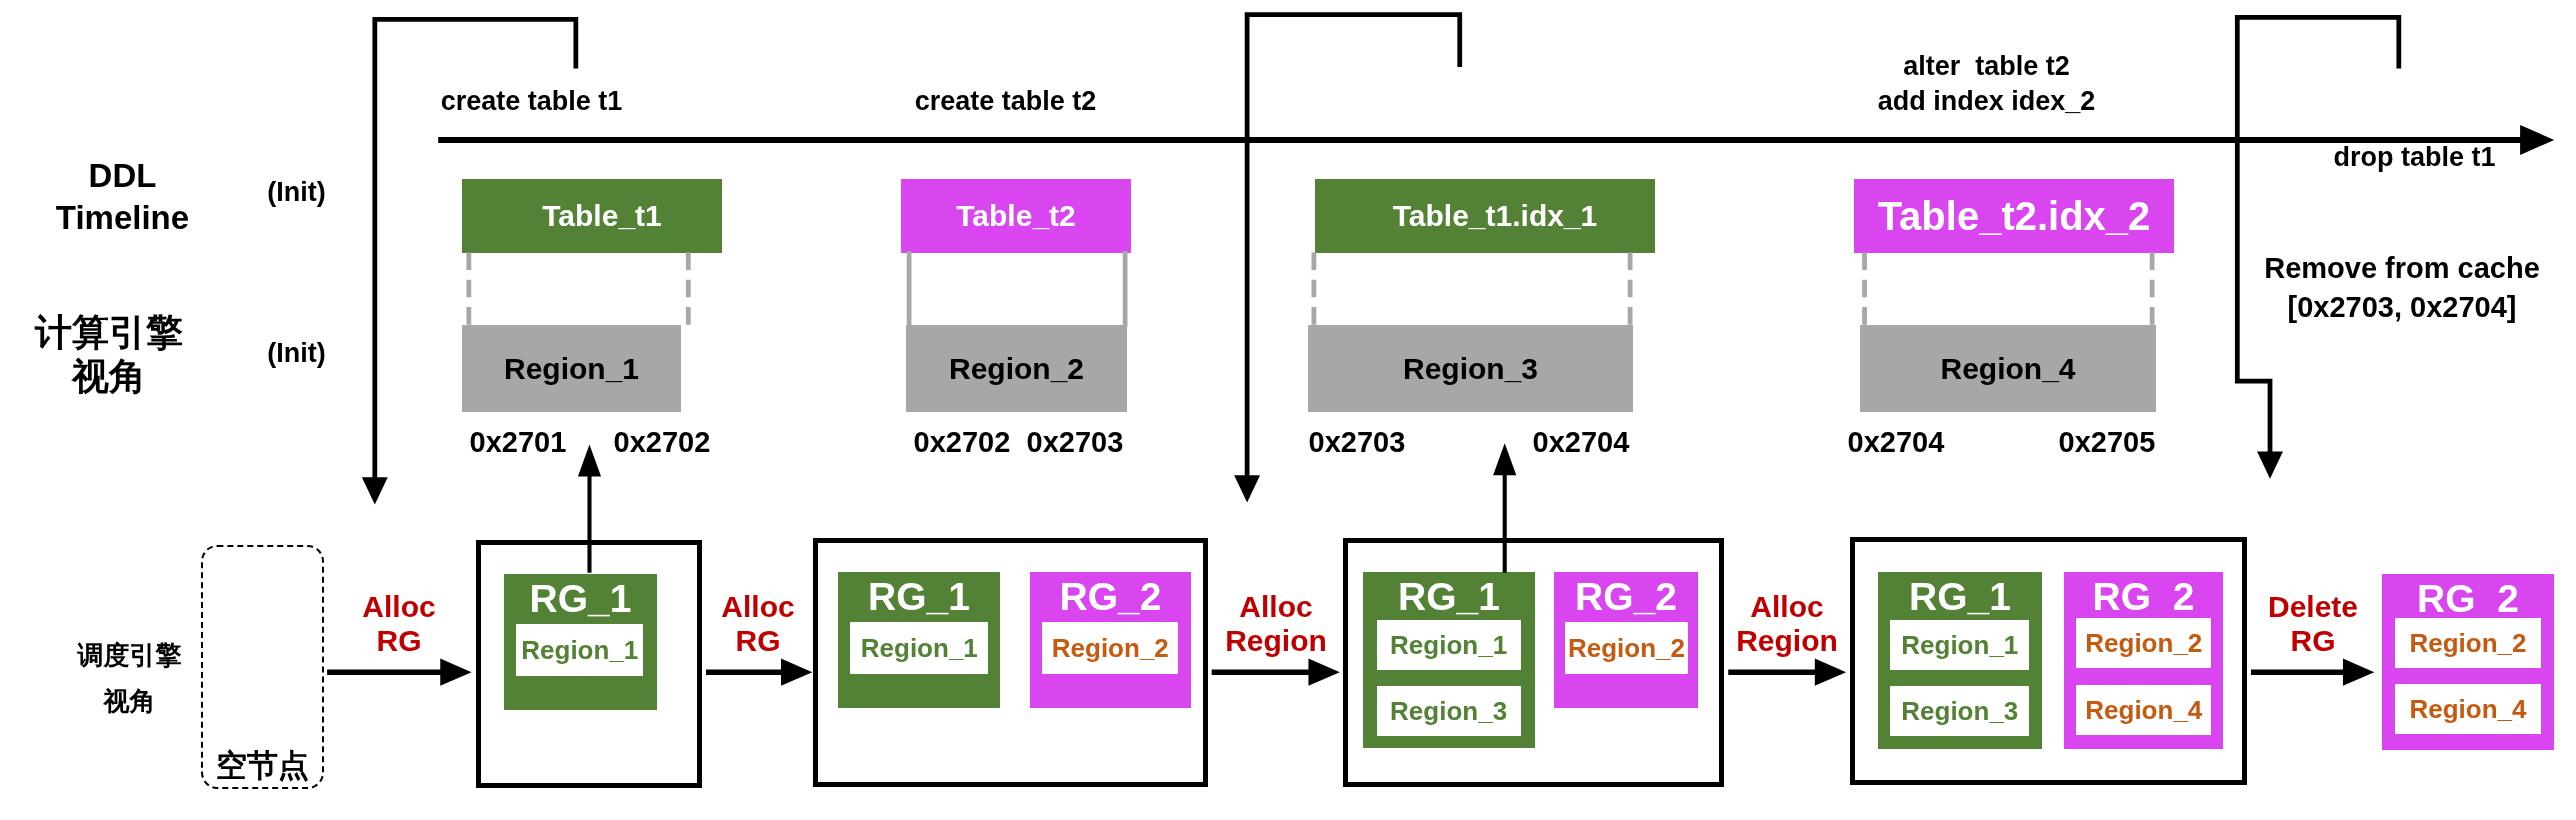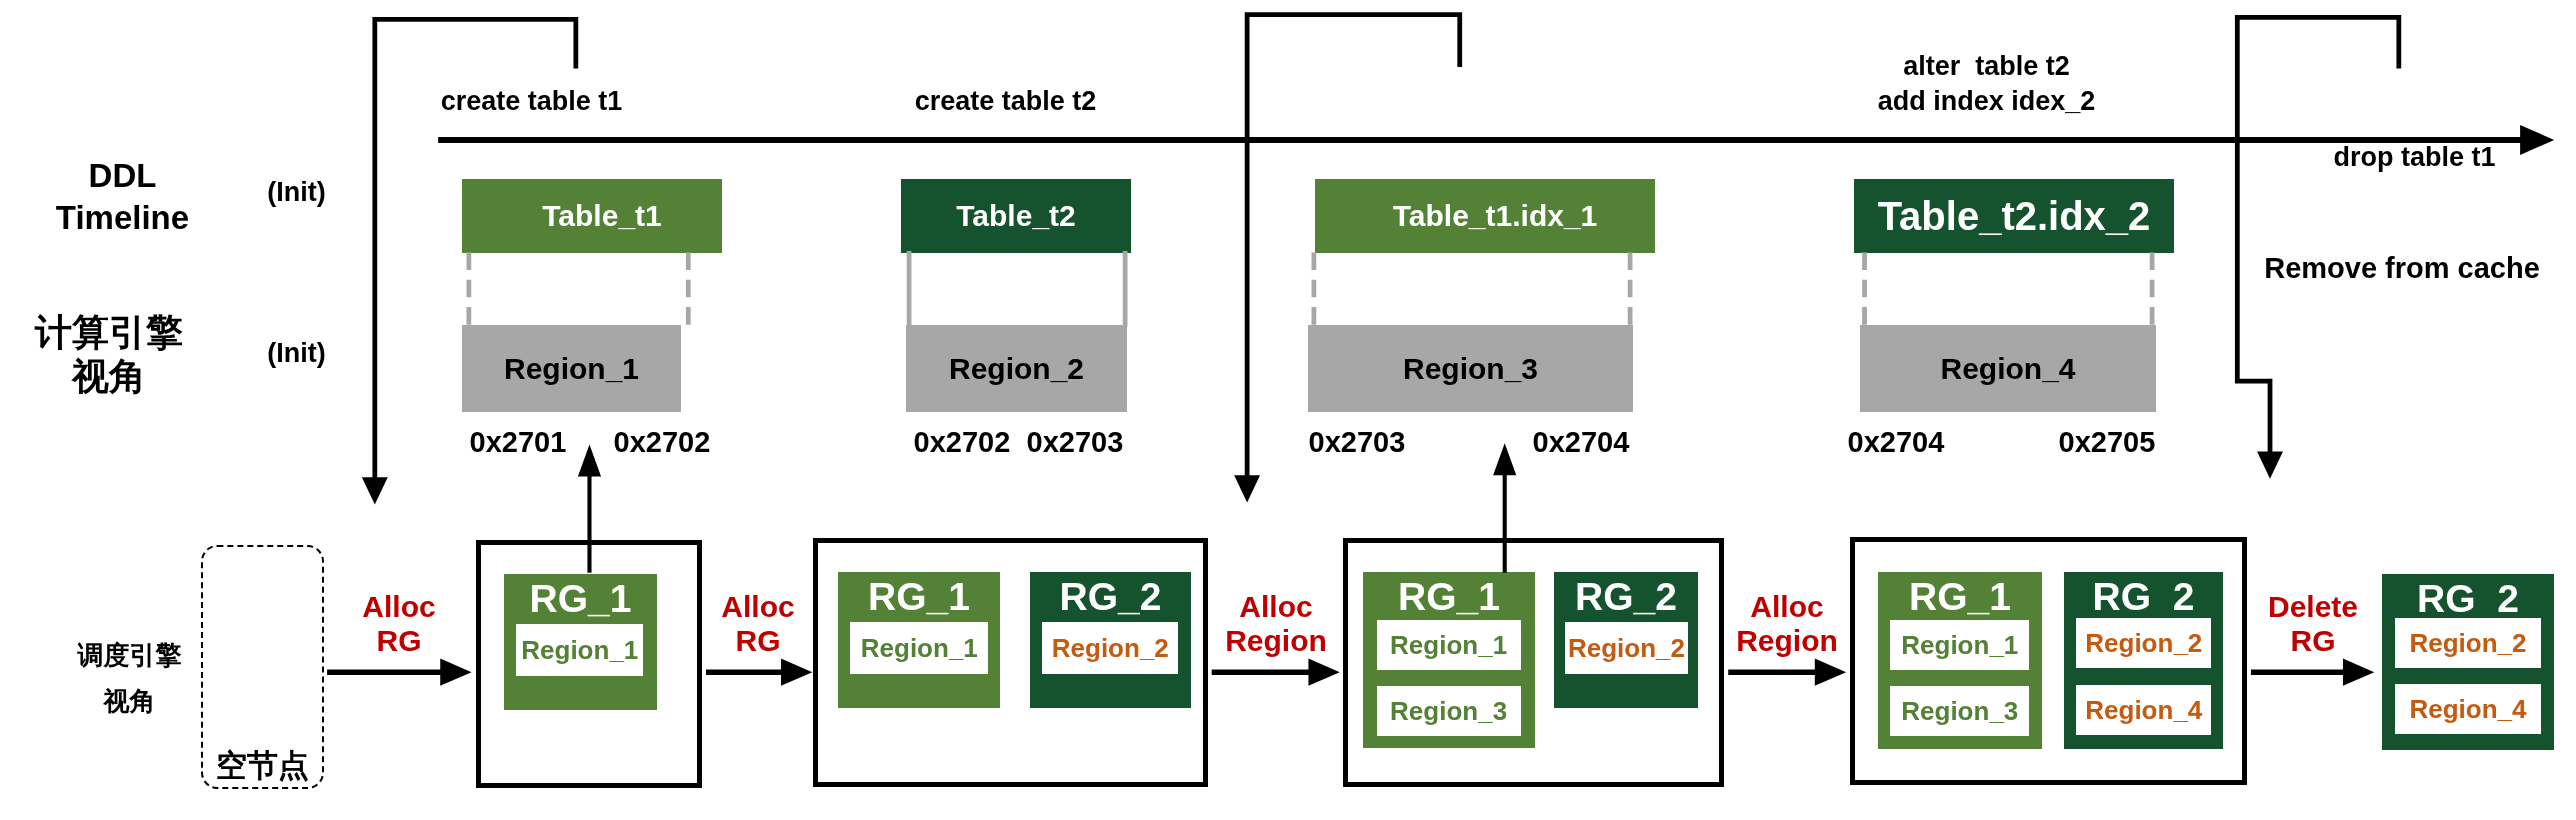--- a/index.html
+++ b/index.html
@@ -12,21 +12,21 @@
   .tablebox{position:absolute;display:flex;align-items:center;justify-content:center;
             color:#fff;white-space:pre;}
   .regionbox{position:absolute;display:flex;align-items:center;justify-content:center;
              background:#A7A7A7;color:#000;white-space:pre;}
   .nodebox{position:absolute;background:#fff;border:5.5px solid #000;box-sizing:border-box;}
   .rg{position:absolute;box-sizing:border-box;}
   .rg .hdr{position:absolute;left:0;right:0;top:4.1px;height:42px;display:flex;
            align-items:center;justify-content:center;color:#fff;font-size:39px;white-space:pre;}
   .inset{position:absolute;background:#fff;display:flex;align-items:center;justify-content:center;
          font-size:26px;white-space:pre;}
-  .green-bg{background:#538135;padding-left:20px;} .orange-bg{background:#14532d;}
+  .green-bg{background:#538135;padding-left:20px;} .orange-bg{background:#d946ef;}
   .green-t{color:#538135;} .orange-t{color:#C55A11;}
   .red{color:#C00000;}
   .dashedbox{position:absolute;border:2.7px dashed #000;border-radius:16.4px;box-sizing:border-box;
              display:flex;align-items:flex-end;justify-content:center;}
   svg.overlay{position:absolute;left:0;top:0;pointer-events:none;}
 </style>
 </head>
 <body>
 
 <div class="canvas">
@@ -68,20 +68,21 @@
   <div class="t" style="left:594px;top:427px;width:136px;height:31px;font-size:29px;">0x2702</div>
   <div class="t" style="left:894px;top:427px;width:136px;height:31px;font-size:29px;">0x2702</div>
   <div class="t" style="left:1007px;top:427px;width:136px;height:31px;font-size:29px;">0x2703</div>
   <div class="t" style="left:1289px;top:427px;width:136px;height:31px;font-size:29px;">0x2703</div>
   <div class="t" style="left:1513px;top:427px;width:136px;height:31px;font-size:29px;">0x2704</div>
   <div class="t" style="left:1828px;top:427px;width:136px;height:31px;font-size:29px;">0x2704</div>
   <div class="t" style="left:2039px;top:427px;width:136px;height:31px;font-size:29px;">0x2705</div>
 
   <div class="col" style="left:2242px;top:249px;width:320px;font-size:29px;line-height:39px;">
     <div>Remove from cache</div>
+    <div>[0x2703, 0x2704]</div>
   </div>
 
   <div class="dashedbox" style="left:201px;top:545px;width:123px;height:244px;font-size:31px;">
     <span>空节点</span>
   </div>
 
   <div class="col red" style="left:314px;top:590px;width:170px;font-size:30px;line-height:34px;">
     <div>Alloc</div>
     <div>RG</div>
   </div>

